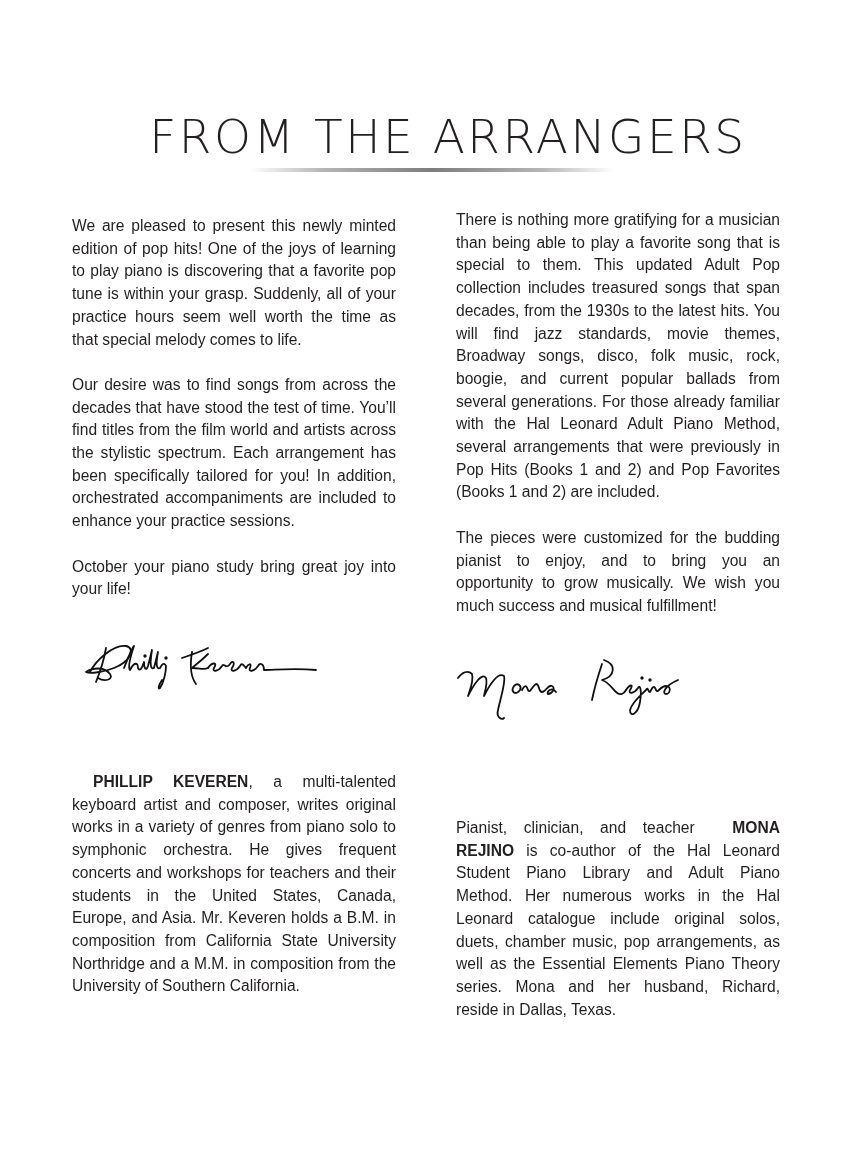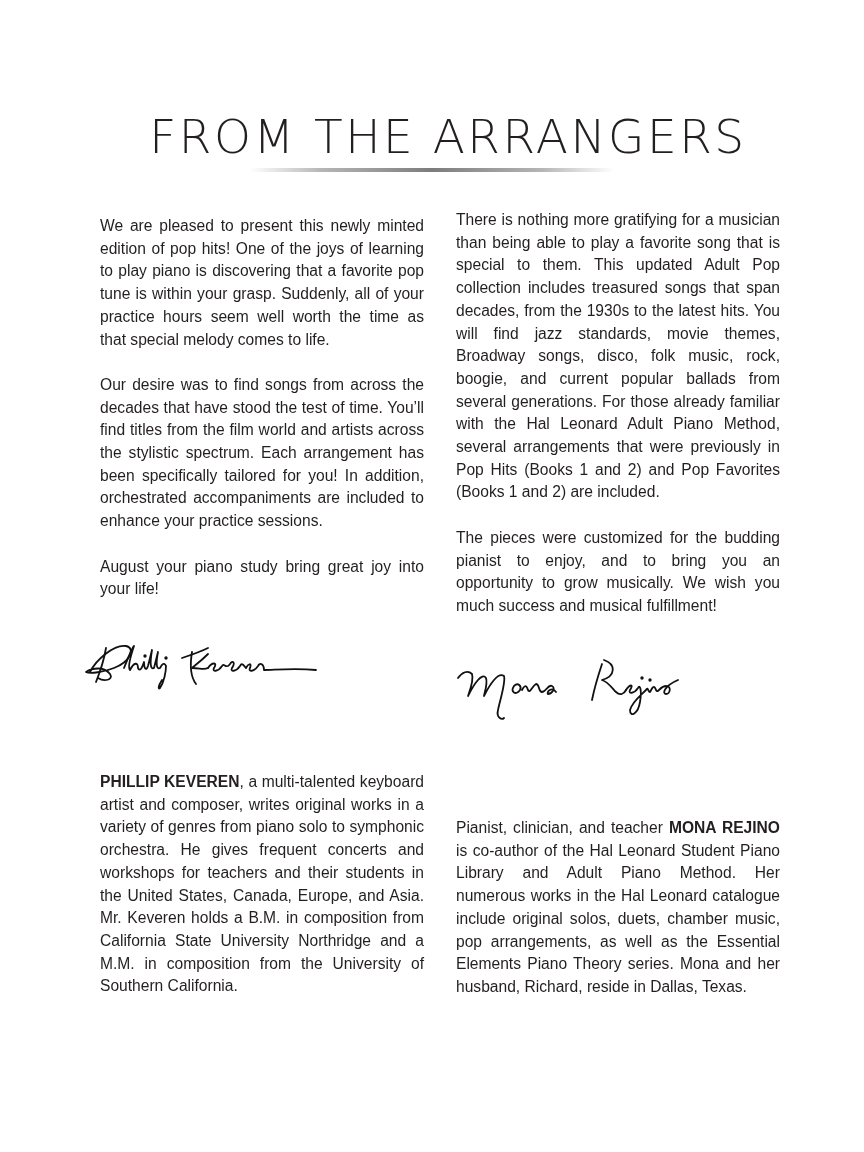--- a/index.html
+++ b/index.html
@@ -47,50 +47,50 @@
       filter: blur(0.6px);
     }
     .column {
       position: absolute;
       width: 324px;
       font-size: 15.6px;
       line-height: 22.7px;
       text-align: justify;
       color: #231f20;
     }
-    .col-left { left: 100px; }
+    .col-left { left: 72px; }
     .col-right { left: 456px; }
     .column p {
       margin: 0;
       text-align-last: left;
     }
     .intro-left { top: 215px; }
     .intro-right { top: 209px; }
     .para-gap { height: 22.7px; }
     .signature {
       position: absolute;
     }
     .sig-left { left: 84px; top: 632px; width: 240px; height: 64px; }
     .sig-right { left: 454px; top: 650px; width: 230px; height: 80px; }
     .bio-left { top: 771px; }
     .bio-right { top: 817px; }
-    .bold-name { font-weight: bold; }
+    .bold-name { font-weight: bold; margin-left: 21px; }
   </style>
 </head>
 <body>
 
 <h1 class="page-title">FROM THE ARRANGERS</h1>
 <div class="title-divider"></div>
 
 <div class="column col-left intro-left">
   <p>We are pleased to present this newly minted edition of pop hits! One of the joys of learning to play piano is discovering that a favorite pop tune is within your grasp. Suddenly, all of your practice hours seem well worth the time as that special melody comes to life.</p>
   <div class="para-gap"></div>
   <p>Our desire was to find songs from across the decades that have stood the test of time. You’ll find titles from the film world and artists across the stylistic spectrum. Each arrangement has been specifically tailored for you! In addition, orchestrated accompaniments are included to enhance your practice sessions.</p>
   <div class="para-gap"></div>
-  <p>August your piano study bring great joy into your life!</p>
+  <p>October your piano study bring great joy into your life!</p>
 </div>
 
 <div class="column col-right intro-right">
   <p>There is nothing more gratifying for a musician than being able to play a favorite song that is special to them. This updated Adult Pop collection includes treasured songs that span decades, from the 1930s to the latest hits. You will find jazz standards, movie themes, Broadway songs, disco, folk music, rock, boogie, and current popular ballads from several generations. For those already familiar with the Hal Leonard Adult Piano Method, several arrangements that were previously in Pop Hits (Books 1 and 2) and Pop Favorites (Books 1 and 2) are included.</p>
   <div class="para-gap"></div>
   <p>The pieces were customized for the budding pianist to enjoy, and to bring you an opportunity to grow musically. We wish you much success and musical fulfillment!</p>
 </div>
 
 <svg class="signature sig-left" viewBox="0 0 240 64" xmlns="http://www.w3.org/2000/svg">
   <title>Phillip Keveren</title>

